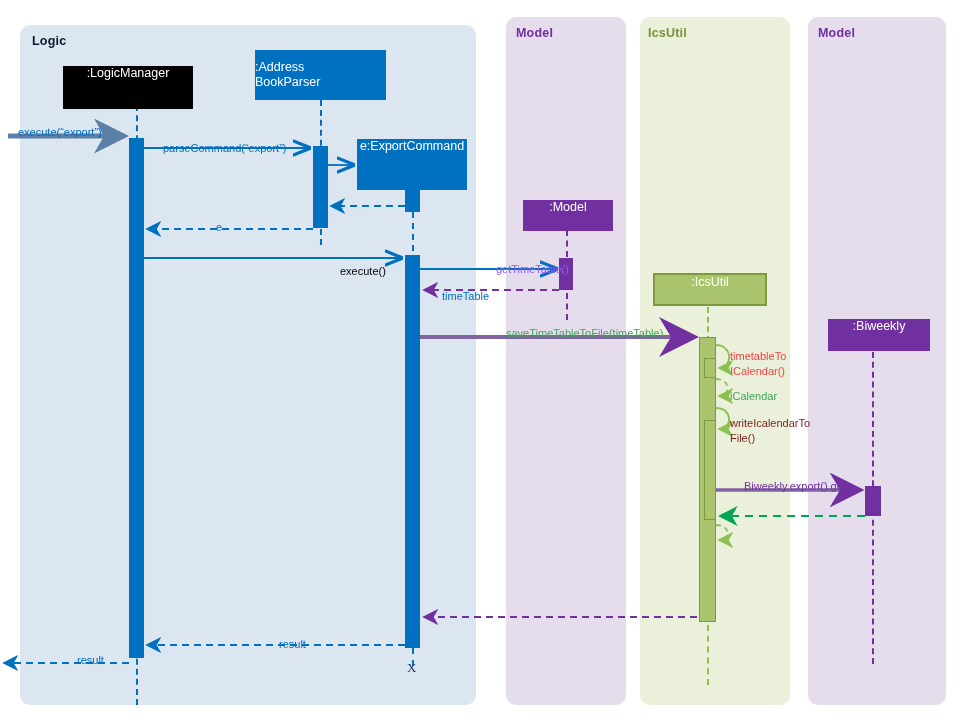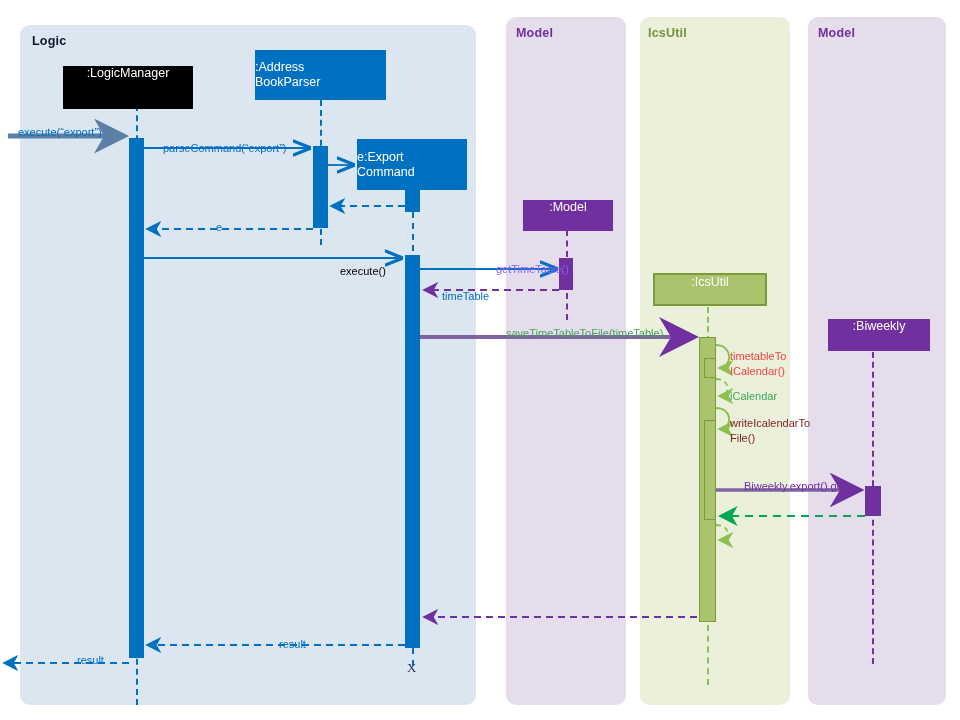--- a/index.html
+++ b/index.html
@@ -54,21 +54,21 @@
 
   <div class="lifebox" style="left:63px;top:66px;width:130px;height:43px;background:#000000;">
     <span>:LogicManager</span>
   </div>
 
   <div class="lifebox" style="left:255px;top:50px;width:131px;height:50px;background:#0070C0;flex-direction:column;">
     <span>:Address</span>
     <span>BookParser</span>
   </div>
 
-  <div class="lifebox" style="left:357px;top:139px;width:110px;height:51px;background:#0070C0;flex-direction:column;">
+  <div class="lifebox" style="left:357px;top:139px;width:110px;height:51px;background:#0070C0;flex-direction:row;">
     <span>e:Export</span>
     <span>Command</span>
   </div>
 
   <div class="lifebox" style="left:523px;top:200px;width:90px;height:31px;background:#7030A0;">
     <span>:Model</span>
   </div>
 
   <div class="lifebox" style="left:828px;top:319px;width:102px;height:32px;background:#7030A0;">
     <span>:Biweekly</span>

